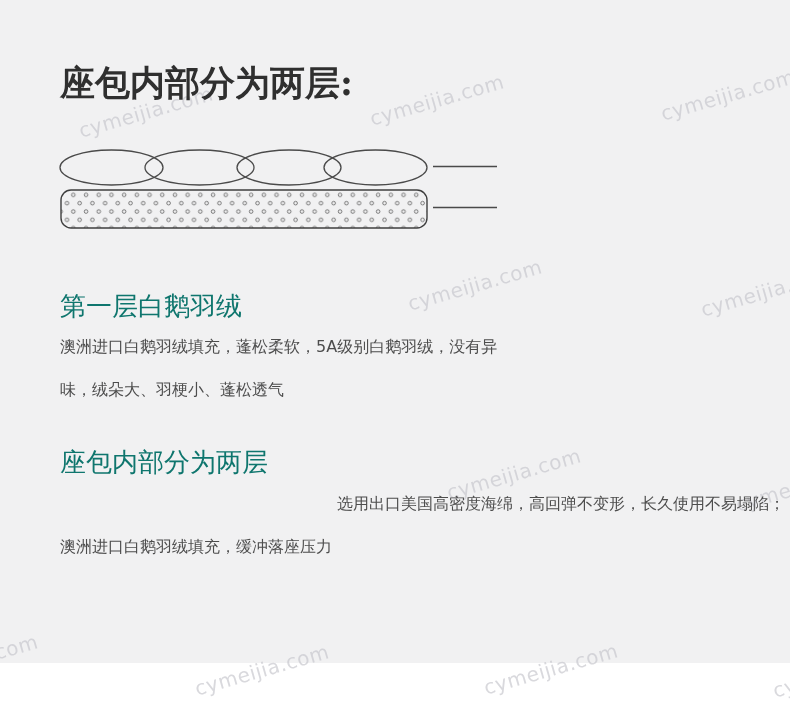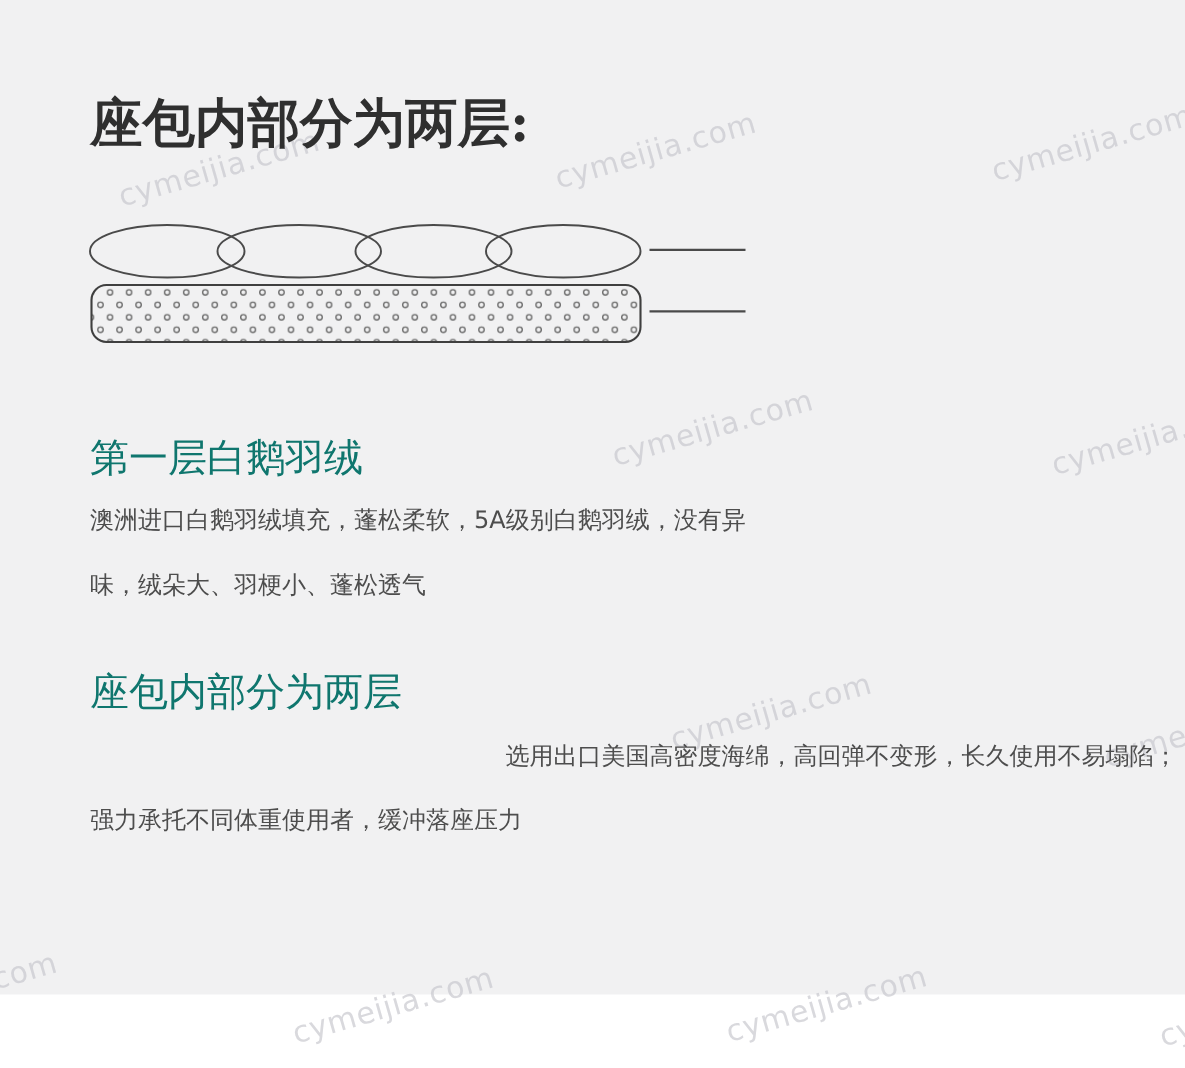--- a/index.html
+++ b/index.html
@@ -147,15 +147,15 @@
     </g>
   </svg>
 
 
   <div class="section-heading heading-1">第一层白鹅羽绒</div>
   <div class="body-line b1-l1">澳洲进口白鹅羽绒填充，蓬松柔软，5A级别白鹅羽绒，没有异</div>
   <div class="body-line b1-l2">味，绒朵大、羽梗小、蓬松透气</div>
 
   <div class="section-heading heading-2">座包内部分为两层</div>
   <div class="body-line b2-l1">选用出口美国高密度海绵，高回弹不变形，长久使用不易塌陷；</div>
-  <div class="body-line b2-l2">强力承托不同体重使用者，缓冲落座压力</div>
+  <div class="body-line b2-l2">澳洲进口白鹅羽绒填充，缓冲落座压力</div>
 
 </div>
 
 </body></html>

